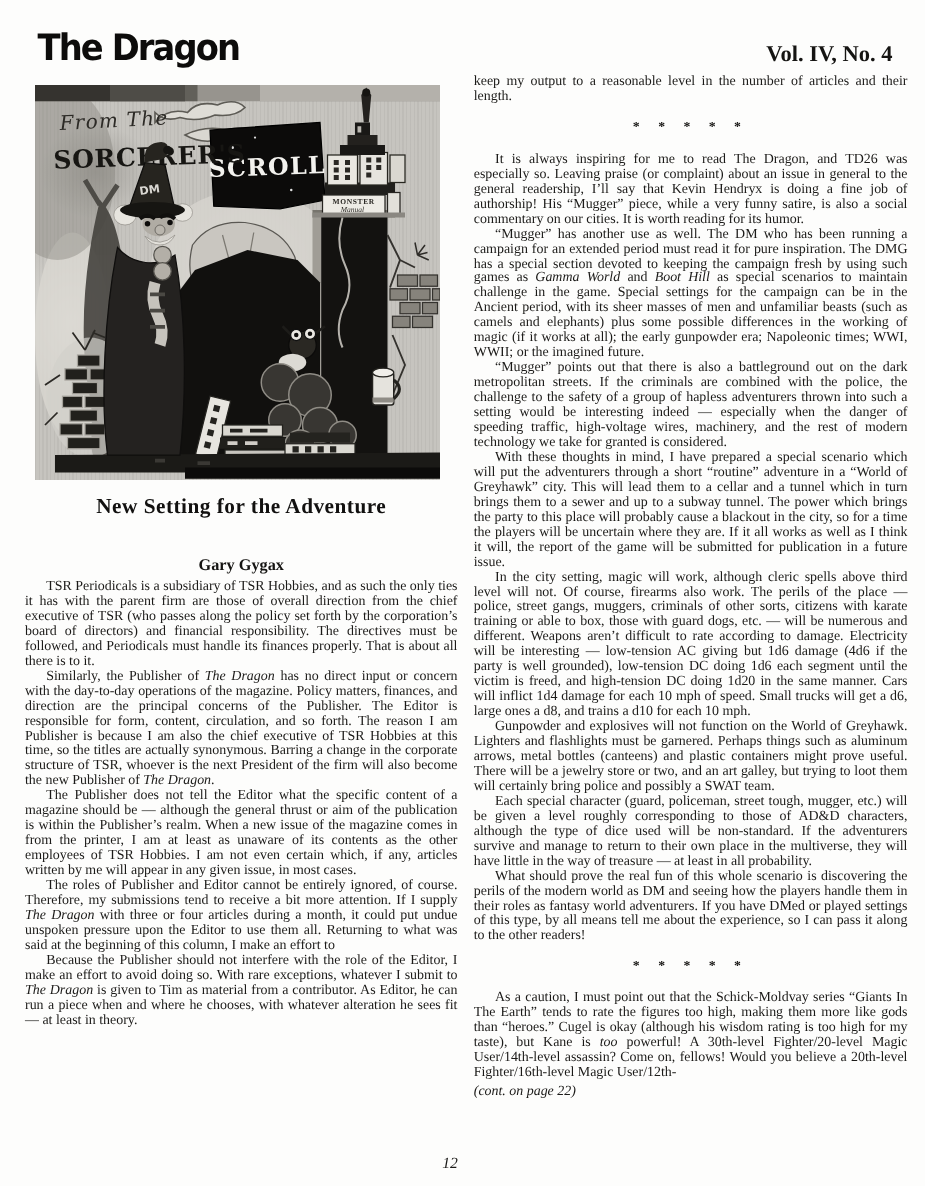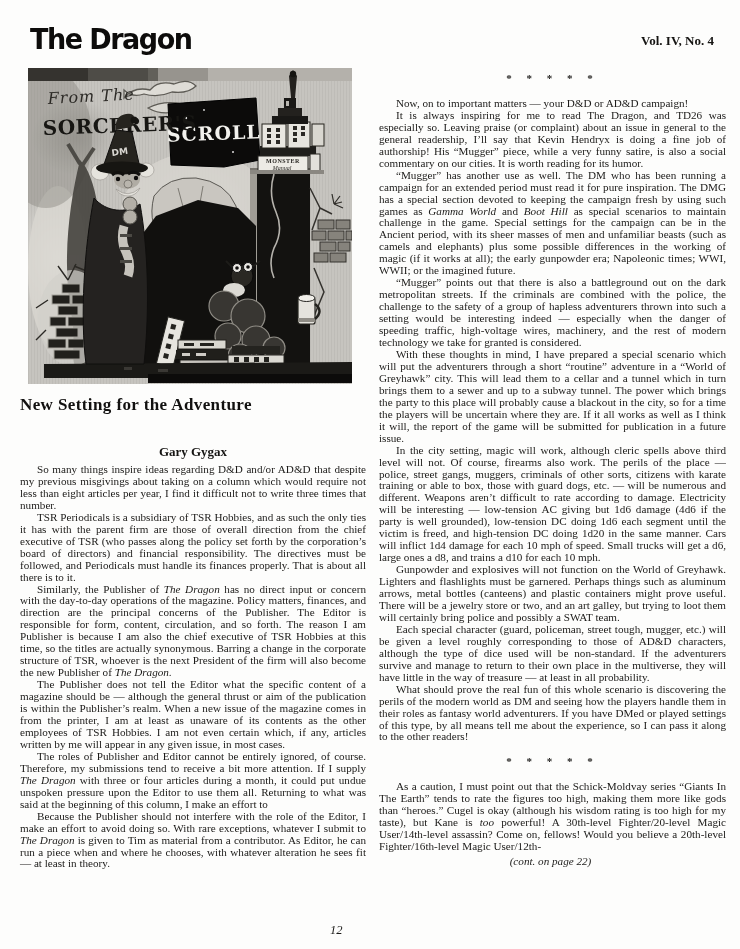--- a/index.html
+++ b/index.html
@@ -4,48 +4,48 @@
 <style>
   html,body{margin:0;padding:0;}
   body{width:740px;height:949px;position:relative;background:#fdfdfc;color:#1b1a18;
        font-family:"Liberation Serif",serif;overflow:hidden;}
   .page{position:absolute;inset:0;}
 
   
   .masthead{position:absolute;left:30px;top:22px;font-family:"DejaVu Sans",sans-serif;
             font-weight:800;font-size:27px;letter-spacing:-1.5px;color:#0d0c0b;
             transform:scaleY(1.08);transform-origin:left top;}
-  .issue{position:absolute;right:26px;top:33px;font-weight:bold;font-size:13px;color:#151412;}
+  .issue{position:absolute;right:26px;top:33px;font-weight:bold;font-size:18px;color:#151412;}
 
   
   .illo{position:absolute;left:28px;top:68px;width:324px;height:316px;background:#c6c4bf;
         background-image:
           radial-gradient(ellipse 70px 90px at 9% 60%, rgba(235,234,230,.75), rgba(235,234,230,0) 70%),
           radial-gradient(ellipse 90px 80px at 52% 45%, rgba(227,226,221,.8), rgba(227,226,221,0) 72%),
           radial-gradient(ellipse 60px 50px at 15% 22%, rgba(120,117,111,.45), rgba(120,117,111,0) 75%),
           repeating-linear-gradient(90deg, rgba(40,38,34,.05) 0 1px, rgba(0,0,0,0) 1px 3px);}
   .illo svg{position:absolute;inset:0;}
 
   
-  .article-title{position:absolute;left:20px;top:395px;width:346px;
+  .article-title{position:absolute;left:20px;top:395px;width:346px;text-align:center;
                  font-weight:bold;font-size:17px;letter-spacing:.4px;color:#121110;}
   .byline{position:absolute;left:20px;top:444px;width:346px;text-align:center;
           font-weight:bold;font-size:13px;color:#151412;}
 
   .col{position:absolute;width:347px;text-align:justify;font-size:11.15px;line-height:11.95px;
        color:#1b1a18;}
   .col-left{left:20px;top:464px;width:346px;}
   .col-right{left:379px;top:60px;}
   .col p{margin:0;text-indent:17px;}
   .col p.noindent{text-indent:0;}
   .col p.stars{text-indent:0;text-align:center;letter-spacing:6px;font-weight:bold;
                font-size:11px;margin:13px 0;}
-  .col p.cont{text-indent:0;text-align:center;font-style:italic;margin-top:3px;padding-right:4px;}
-
-  .page-number{position:absolute;left:330px;top:923px;width:60px;
+  .col p.cont{text-indent:0;text-align:left;font-style:italic;margin-top:3px;padding-right:4px;}
+
+  .page-number{position:absolute;left:330px;top:923px;width:60px;text-align:center;
                font-style:italic;font-size:12.5px;color:#1b1a18;}
 </style>
 </head>
 <body>
 
 <div class="page">
 
   <div class="masthead">The Dragon</div>
   <div class="issue">Vol. IV, No. 4</div>
 
@@ -238,30 +238,29 @@
         <circle cx="102" cy="136" r="7" fill="#b3afa7" stroke="#55534d"></circle>
         <circle cx="102" cy="149" r="7" fill="#b3afa7" stroke="#55534d"></circle>
       </g>
     </svg>
   </div>
 
   <div class="article-title">New Setting for the Adventure</div>
   <div class="byline">Gary Gygax</div>
 
   <div class="col col-left">
-      <p>So many things inspire ideas regarding D&amp;D and/or AD&amp;D that despite my previous misgivings about taking on a column which would require not less than eight articles per year, I find it difficult not to write three times that number.</p>
       <p>TSR Periodicals is a subsidiary of TSR Hobbies, and as such the only ties it has with the parent firm are those of overall direction from the chief executive of TSR (who passes along the policy set forth by the corporation’s board of directors) and financial responsibility. The directives must be followed, and Periodicals must handle its finances properly. That is about all there is to it.</p>
       <p>Similarly, the Publisher of <i>The Dragon</i> has no direct input or concern with the day-to-day operations of the magazine. Policy matters, finances, and direction are the principal concerns of the Publisher. The Editor is responsible for form, content, circulation, and so forth. The reason I am Publisher is because I am also the chief executive of TSR Hobbies at this time, so the titles are actually synonymous. Barring a change in the corporate structure of TSR, whoever is the next President of the firm will also become the new Publisher of <i>The Dragon</i>.</p>
       <p>The Publisher does not tell the Editor what the specific content of a magazine should be — although the general thrust or aim of the publication is within the Publisher’s realm. When a new issue of the magazine comes in from the printer, I am at least as unaware of its contents as the other employees of TSR Hobbies. I am not even certain which, if any, articles written by me will appear in any given issue, in most cases.</p>
       <p>The roles of Publisher and Editor cannot be entirely ignored, of course. Therefore, my submissions tend to receive a bit more attention. If I supply <i>The Dragon</i> with three or four articles during a month, it could put undue unspoken pressure upon the Editor to use them all. Returning to what was said at the beginning of this column, I make an effort to</p>
       <p>Because the Publisher should not interfere with the role of the Editor, I make an effort to avoid doing so. With rare exceptions, whatever I submit to <i>The Dragon</i> is given to Tim as material from a contributor. As Editor, he can run a piece when and where he chooses, with whatever alteration he sees fit — at least in theory.</p>
     </div>
   <div class="col col-right">
+      <p class="noindent">keep my output to a reasonable level in the number of articles and their length.</p>
       <p class="stars">* * * * *</p>
-      <p>Now, on to important matters — your D&amp;D or AD&amp;D campaign!</p>
       <p>It is always inspiring for me to read The Dragon, and TD26 was especially so. Leaving praise (or complaint) about an issue in general to the general readership, I’ll say that Kevin Hendryx is doing a fine job of authorship! His “Mugger” piece, while a very funny satire, is also a social commentary on our cities. It is worth reading for its humor.</p>
       <p>“Mugger” has another use as well. The DM who has been running a campaign for an extended period must read it for pure inspiration. The DMG has a special section devoted to keeping the campaign fresh by using such games as <i>Gamma World</i> and <i>Boot Hill</i> as special scenarios to maintain challenge in the game. Special settings for the campaign can be in the Ancient period, with its sheer masses of men and unfamiliar beasts (such as camels and elephants) plus some possible differences in the working of magic (if it works at all); the early gunpowder era; Napoleonic times; WWI, WWII; or the imagined future.</p>
       <p>“Mugger” points out that there is also a battleground out on the dark metropolitan streets. If the criminals are combined with the police, the challenge to the safety of a group of hapless adventurers thrown into such a setting would be interesting indeed — especially when the danger of speeding traffic, high-voltage wires, machinery, and the rest of modern technology we take for granted is considered.</p>
       <p>With these thoughts in mind, I have prepared a special scenario which will put the adventurers through a short “routine” adventure in a “World of Greyhawk” city. This will lead them to a cellar and a tunnel which in turn brings them to a sewer and up to a subway tunnel. The power which brings the party to this place will probably cause a blackout in the city, so for a time the players will be uncertain where they are. If it all works as well as I think it will, the report of the game will be submitted for publication in a future issue.</p>
       <p>In the city setting, magic will work, although cleric spells above third level will not. Of course, firearms also work. The perils of the place — police, street gangs, muggers, criminals of other sorts, citizens with karate training or able to box, those with guard dogs, etc. — will be numerous and different. Weapons aren’t difficult to rate according to damage. Electricity will be interesting — low-tension AC giving but 1d6 damage (4d6 if the party is well grounded), low-tension DC doing 1d6 each segment until the victim is freed, and high-tension DC doing 1d20 in the same manner. Cars will inflict 1d4 damage for each 10 mph of speed. Small trucks will get a d6, large ones a d8, and trains a d10 for each 10 mph.</p>
       <p>Gunpowder and explosives will not function on the World of Greyhawk. Lighters and flashlights must be garnered. Perhaps things such as aluminum arrows, metal bottles (canteens) and plastic containers might prove useful. There will be a jewelry store or two, and an art galley, but trying to loot them will certainly bring police and possibly a SWAT team.</p>
       <p>Each special character (guard, policeman, street tough, mugger, etc.) will be given a level roughly corresponding to those of AD&amp;D characters, although the type of dice used will be non-standard. If the adventurers survive and manage to return to their own place in the multiverse, they will have little in the way of treasure — at least in all probability.</p>
       <p>What should prove the real fun of this whole scenario is discovering the perils of the modern world as DM and seeing how the players handle them in their roles as fantasy world adventurers. If you have DMed or played settings of this type, by all means tell me about the experience, so I can pass it along to the other readers!</p>
       <p class="stars">* * * * *</p>
       <p>As a caution, I must point out that the Schick-Moldvay series “Giants In The Earth” tends to rate the figures too high, making them more like gods than “heroes.” Cugel is okay (although his wisdom rating is too high for my taste), but Kane is <i>too</i> powerful! A 30th-level Fighter/20-level Magic User/14th-level assassin? Come on, fellows! Would you believe a 20th-level Fighter/16th-level Magic User/12th-</p>

